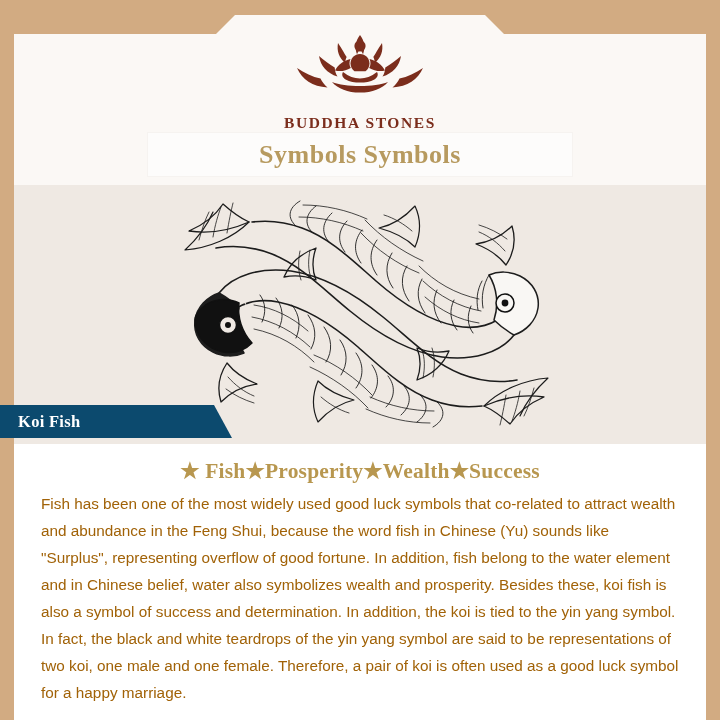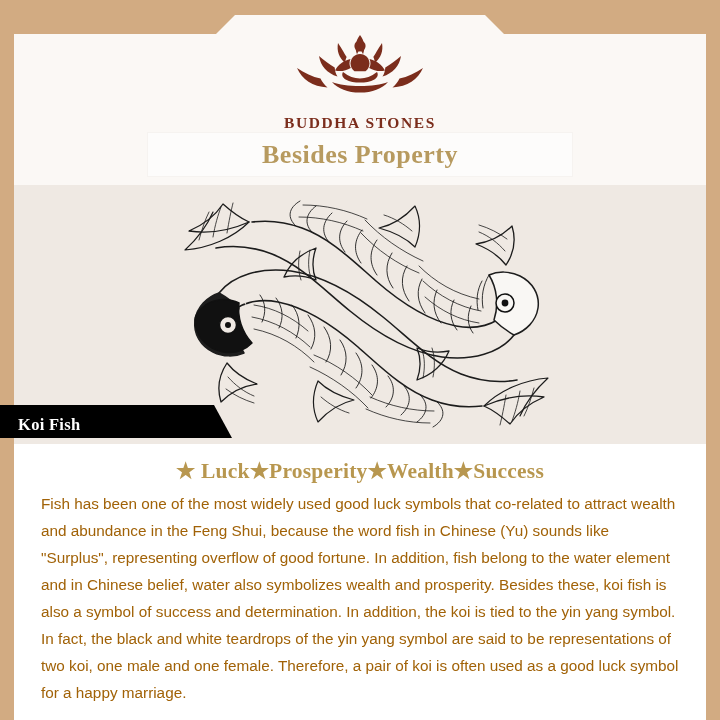--- a/index.html
+++ b/index.html
@@ -132,22 +132,22 @@
     overflow: hidden;
   }
   .hero svg { display: block; }
 
   
   .caption-tag {
     position: absolute;
     left: 0;
     top: 405px;
     width: 232px;
-    height: 39px;
-    background: #000000;
+    height: 33px;
+    background: #0c4a6e;
     clip-path: polygon(0 0, 214px 0, 232px 33px, 0 33px);
     display: flex;
     align-items: center;
   }
   .caption-tag .txt {
     padding-left: 18px;
     color: #ffffff;
     font-weight: bold;
     font-size: 16.5px;
     font-family: "Liberation Serif", serif;
@@ -220,21 +220,21 @@
         <path d="M22 42 c5 11.5 15.5 18.6 30.5 19.4 c-3 -2.6 -5.4 -5.6 -7 -9 C37.5 51 29.5 47 22 42 z"></path>
         <path d="M148 42 c-5 11.5 -15.5 18.6 -30.5 19.4 c3 -2.6 5.4 -5.6 7 -9 C132.5 51 140.5 47 148 42 z"></path>
 
         <path d="M57 56 c6 6.8 15.6 10.6 28 10.6 c12.4 0 22 -3.8 28 -10.6 c-7 2.6 -16.6 4 -28 4 C73.6 60 64 58.6 57 56 z"></path>
       </g>
     </svg>
     <div class="brand">BUDDHA STONES</div>
   </div>
 
   <div class="title-ribbon">
-    <span class="txt">Besides Property</span>
+    <span class="txt">Symbols Symbols</span>
   </div>
 
   <div class="hero">
     <svg width="692" height="259" viewBox="0 0 692 259">
       <g fill="none" stroke="#1c1c1c" stroke-width="1.5" stroke-linejoin="round" stroke-linecap="round">
 
         <path d="M196 95 c22 -14 54 -14 84 -3 c26 9 48 25 66 44 c18 19 34 40 56 53 c24 14 52 17 78 11" stroke="none"></path>
 
         <path d="M205 108
                  c14 -18 42 -26 72 -22
@@ -361,17 +361,17 @@
         </g>
       </g>
     </svg>
   </div>
 
   <div class="caption-tag">
     <span class="txt">Koi Fish</span>
   </div>
 
   <div class="body-panel">
-    <div class="keywords">★ Luck★Prosperity★Wealth★Success</div>
+    <div class="keywords">★ Fish★Prosperity★Wealth★Success</div>
     <p class="paragraph">Fish has been one of the most widely used good luck symbols that co-related to attract wealth and abundance in the Feng Shui, because the word fish in Chinese (Yu) sounds like "Surplus", representing overflow of good fortune. In addition, fish belong to the water element and in Chinese belief, water also symbolizes wealth and prosperity. Besides these, koi fish is also a symbol of success and determination. In addition, the koi is tied to the yin yang symbol. In fact, the black and white teardrops of the yin yang symbol are said to be representations of two koi, one male and one female. Therefore, a pair of koi is often used as a good luck symbol for a happy marriage.</p>
   </div>
 
 </div>
 
 </body></html>

